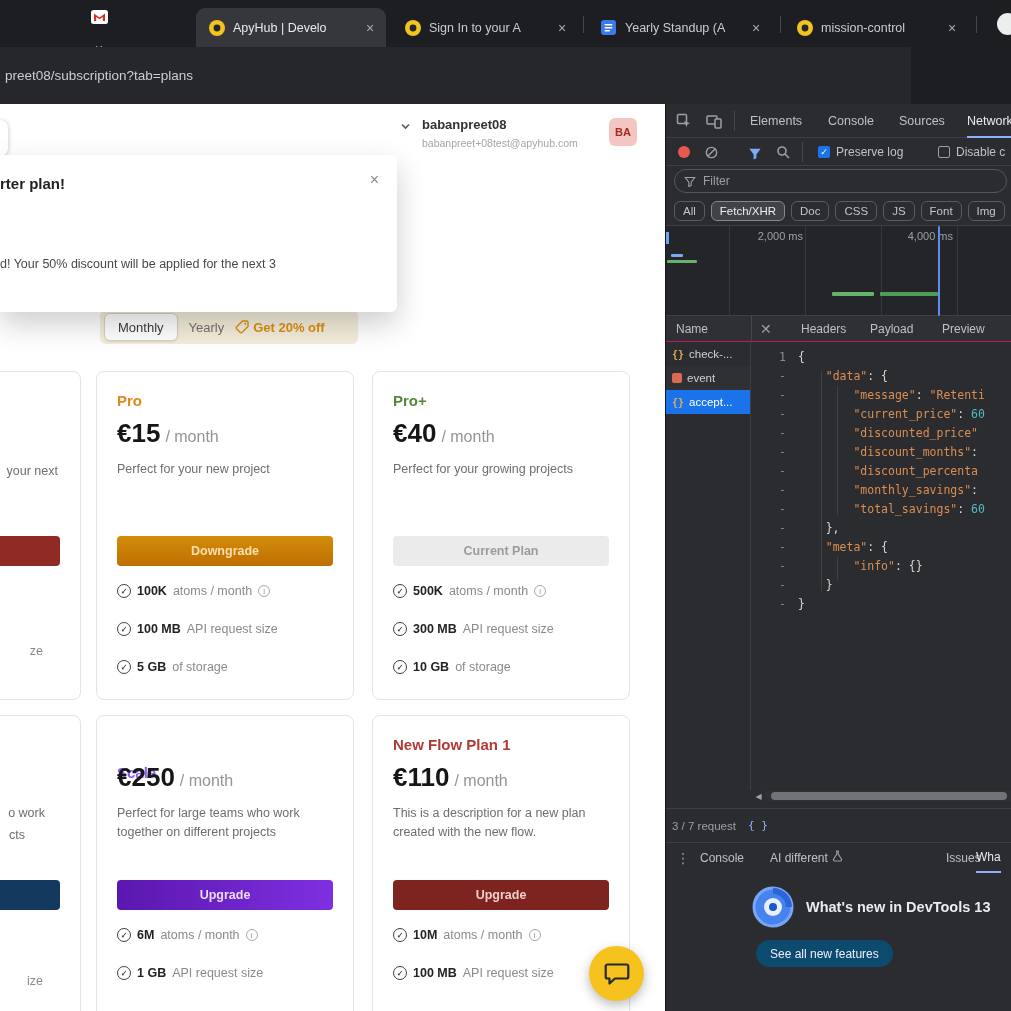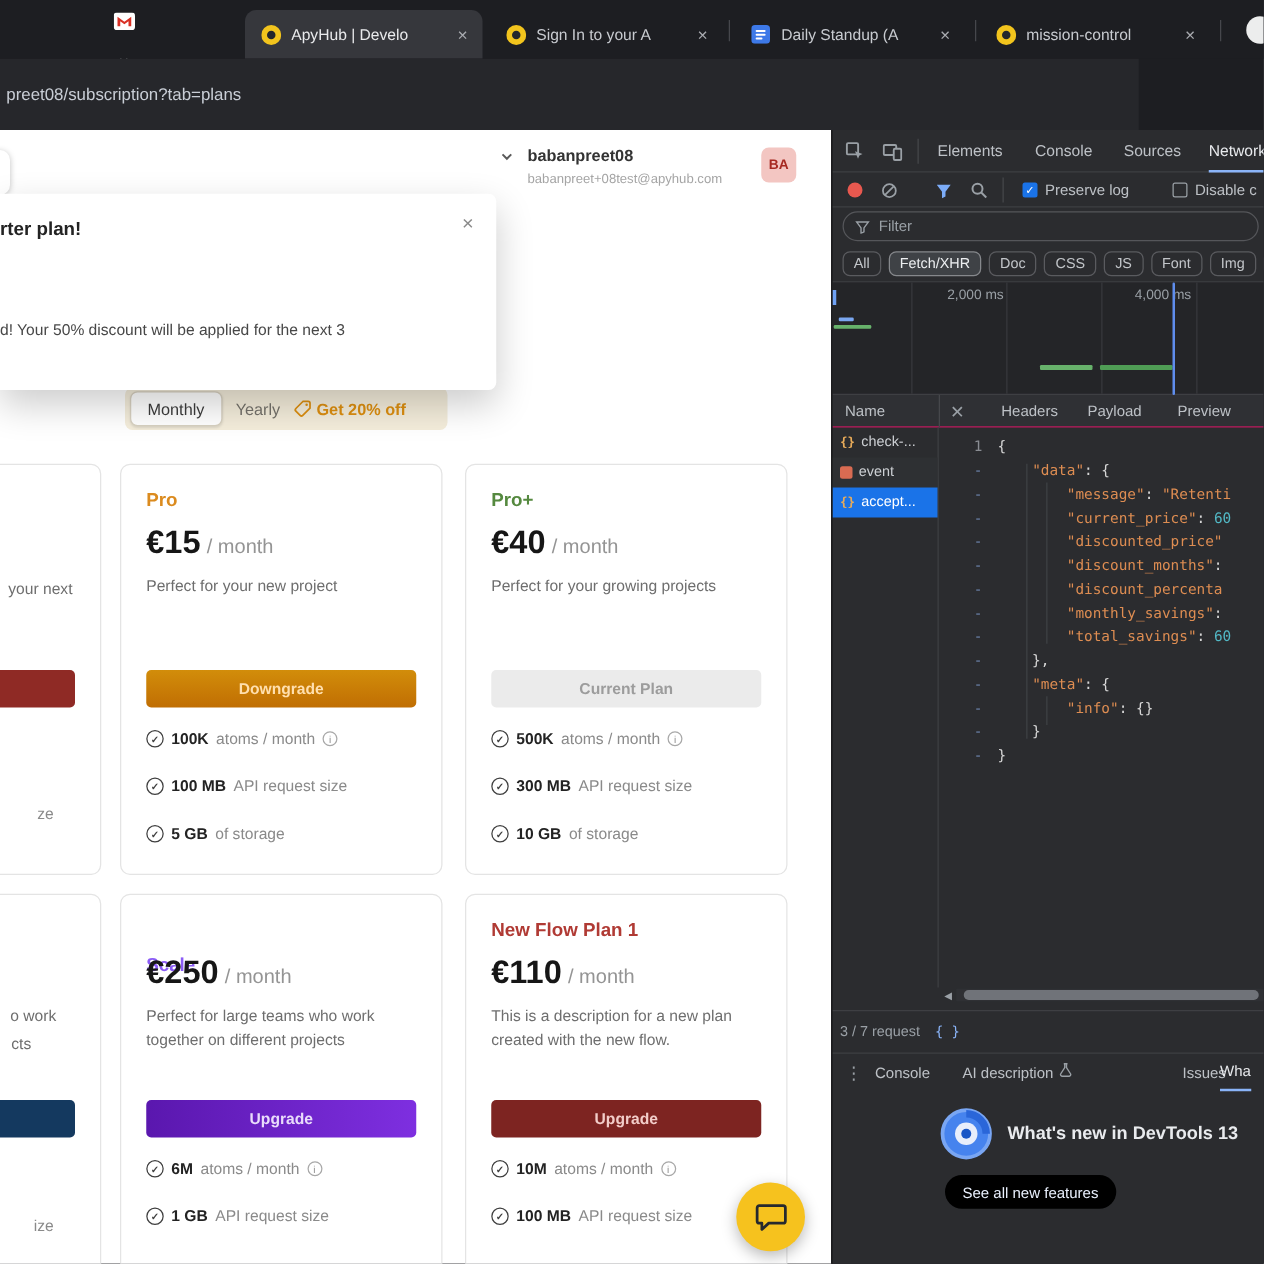--- a/index.html
+++ b/index.html
@@ -106,21 +106,21 @@
   .dt-status{top:704px;height:34px;border-top:1px solid #3e3f43;display:flex;align-items:center}
   .status-txt{margin-left:6px;font-size:11.5px;color:#9aa0a6;white-space:nowrap}
   .pp-btn{margin-left:12px;color:#8ab4f8;font-family:"DejaVu Sans Mono",monospace;font-size:11px;cursor:pointer}
   .dt-drawer{top:738px;height:30px;border-top:1px solid #3e3f43}
   .drawer-kebab{position:absolute;left:10px;top:0;line-height:30px;color:#9aa0a6;font-size:14px;cursor:pointer}
   .drw-tab{position:absolute;top:0;height:30px;line-height:30px;font-size:12px;color:#bdc1c6;cursor:pointer;white-space:nowrap;display:flex;align-items:center;gap:4px}
   .drw-tab.active{color:#e8eaed;border-bottom:2px solid #8ab4f8}
   .dt-whatsnew{top:768px;height:139px}
   .wn-logo{position:absolute;left:86px;top:14px;width:42px;height:42px}
   .wn-title{position:absolute;left:140px;top:27px;font-size:14.5px;font-weight:700;color:#e9ebee;white-space:nowrap}
-  .wn-btn{position:absolute;left:90px;top:68px;height:27px;padding:0 14px;border-radius:14px;background:#000000;color:#eaf1fe;font-size:12px;border:none;cursor:pointer;font-family:inherit}
+  .wn-btn{position:absolute;left:90px;top:68px;height:27px;padding:0 14px;border-radius:14px;background:#0c4a6e;color:#eaf1fe;font-size:12px;border:none;cursor:pointer;font-family:inherit}
 </style>
 </head>
 <body>
 
 <div class="screen">
 
   <div class="tabstrip" id="tabstrip">
     <div class="strip-avatar"></div>
   <div class="btab" style="left: 2px; width: 190px; flex-direction: column;">
         <span class="fav">
@@ -154,21 +154,21 @@
       </div>
       <div class="btab" style="left: 588px; width: 184px;">
         <span class="fav">
           <svg width="15" height="15">
             <rect width="15" height="15" rx="3" fill="#3d79e8"></rect>
             <rect x="3.5" y="4" width="8" height="1.6" rx=".8" fill="#fff"></rect>
             <rect x="3.5" y="7" width="8" height="1.6" rx=".8" fill="#fff"></rect>
             <rect x="3.5" y="10" width="5.5" height="1.6" rx=".8" fill="#fff"></rect>
           </svg>
         </span>
-        <span class="btab-title">Daily Standup (A</span>
+        <span class="btab-title">Yearly Standup (A</span>
         <span class="btab-close">×</span>
       </div>
       <div class="btab" style="left: 784px; width: 184px;">
         <span class="fav">
           <svg width="16" height="16">
             <circle cx="8" cy="8" r="8" fill="#f2c41d"></circle>
             <circle cx="8" cy="8" r="3.4" fill="#23262c"></circle>
           </svg>
         </span>
         <span class="btab-title">mission-control</span>
@@ -452,21 +452,21 @@
       <span class="status-txt">3 / 7 request</span>
       <span class="pp-btn">{ }</span>
     </div>
 
     <div class="dt-row dt-drawer" id="dtDrawer">
       <span class="drawer-kebab">⋮</span>
     <span class="drw-tab" style="left: 34px;">
           <span>Console</span>
         </span>
         <span class="drw-tab" style="left: 104px;">
-          <span>AI description</span>
+          <span>AI different</span>
           <span><svg width="11" height="12" viewBox="0 0 11 12">
               <path d="M4 1h3M4.8 1v3l-3.3 5.2A1.3 1.3 0 0 0 2.6 11h5.8a1.3 1.3 0 0 0 1.1-1.8L6.2 4V1" stroke="#9aa0a6" fill="none" stroke-width="1.1"></path>
             </svg></span>
         </span>
         <span class="drw-tab" style="left: 240px; margin-left: 40px;">
           <span>Issues</span>
         </span>
         <span class="drw-tab active" style="left: 310px;">
           <span>Wha</span>
         </span>

